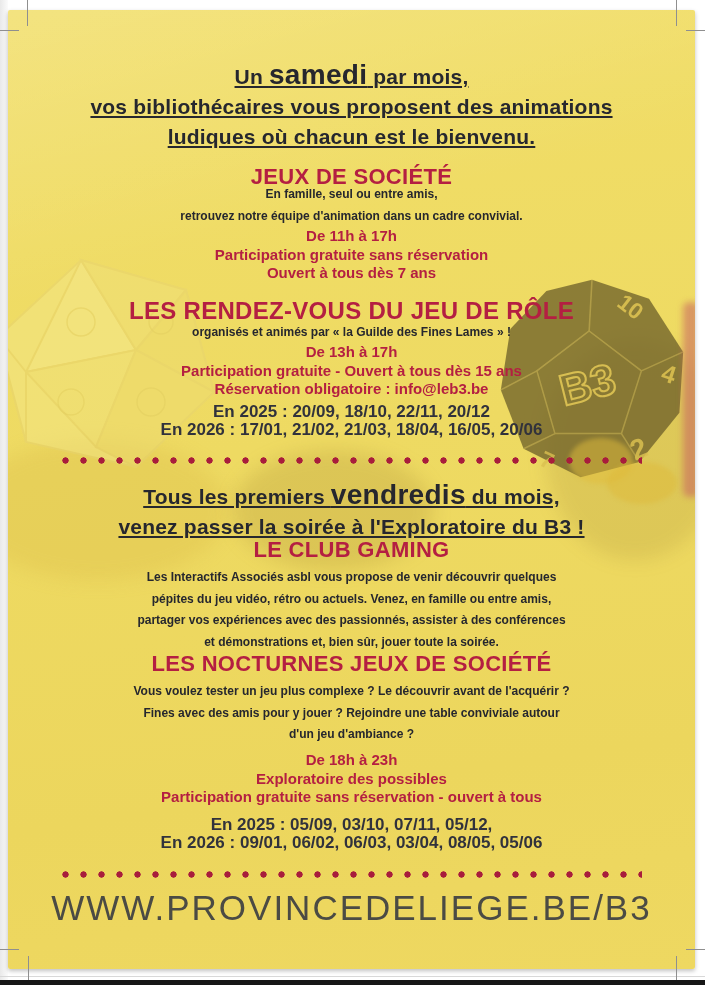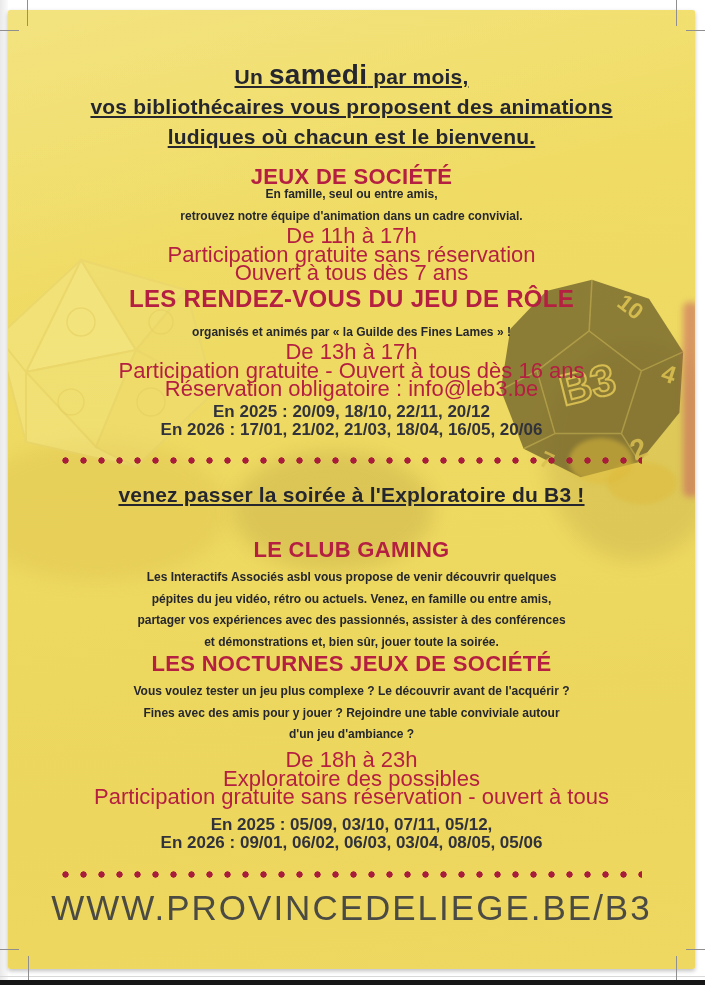--- a/index.html
+++ b/index.html
@@ -67,39 +67,39 @@
   .sec { position:absolute; left:0; right:0; text-align:center; }
 
   .intro { font-size:21px; line-height:30px; font-weight:600; color:#26272e; letter-spacing:.2px;text-decoration:underline; }
   .intro .big { font-size:28px; font-weight:700; letter-spacing:.3px; }
 
   .h-red   { color:#b41f42; font-weight:700; letter-spacing:.3px; }
   .h-small { font-size:22px; line-height:24px; }
   .h-mid   { font-size:24px; line-height:26px; }
 
   .body-text { font-size:12px; line-height:21.5px; font-weight:600; color:#26272e; }
-  .info-red  { font-size:22px; line-height:18.5px; font-weight:400; color:#b41f42; }
+  .info-red  { font-size:15px; line-height:18.5px; font-weight:700; color:#b41f42; }
   .dates     { font-size:17px; line-height:18px; font-weight:700; color:#31323c; }
 
   .dots-row {
     position:absolute; left:54px; width:580px; height:7px;
     background-image:radial-gradient(circle at 3.5px 3.5px, #a81d3c 2.9px, rgba(168,29,60,0) 3.4px);
     background-size:18px 7px; background-repeat:repeat-x;
   }
   .footer-url {
     font-size:35px; line-height:34px; font-weight:400;
     color:#4b4b44; letter-spacing:2px;
   }
 
   
   .s-intro1 { top:50px; }
   .s-h1     { top:155px; }
   .s-body1  { top:174px; }
   .s-info1  { top:217px; }
-  .s-h2     { top:276px; }
+  .s-h2     { top:288px; }
   .s-sub2   { top:312px; }
   .s-info2  { top:333px;text-align:center; }
   .s-dates1 { top:393px; }
   .s-dots1  { top:447px; }
   .s-intro2 { top:470px; }
   .s-h3     { top:528px; }
   .s-body3  { top:557px; }
   .s-h4     { top:642px; }
   .s-body4  { top:671px; }
   .s-info3  { top:741px; }
@@ -191,32 +191,33 @@
       <div>Participation gratuite sans réservation</div>
       <div>Ouvert à tous dès 7 ans</div>
     </div>
 
     <div class="sec h-red h-mid s-h2">LES RENDEZ-VOUS DU JEU DE RÔLE</div>
 
     <div class="sec body-text s-sub2">organisés et animés par « la Guilde des Fines Lames » !</div>
 
     <div class="sec info-red s-info2">
       <div>De 13h à 17h</div>
-      <div>Participation gratuite - Ouvert à tous dès 16 ans</div>
+      <div>Participation gratuite - Ouvert à tous dès 15 ans</div>
       <div>Réservation obligatoire : info@leb3.be</div>
     </div>
 
     <div class="sec dates s-dates1">
       <div>En 2025 : 20/09, 18/10, 22/11, 20/12</div>
       <div>En 2026 : 17/01, 21/02, 21/03, 18/04, 16/05, 20/06</div>
     </div>
 
     <div class="dots-row s-dots1"></div>
 
     <div class="sec intro s-intro2">
+      <div><span>Tous les premiers </span><span class="big">vendredis</span><span> du mois,</span></div>
       <div>venez passer la soirée à l'Exploratoire du B3 !</div>
     </div>
 
     <div class="sec h-red h-small s-h3">LE CLUB GAMING</div>
 
     <div class="sec body-text s-body3">
       <div>Les Interactifs Associés asbl vous propose de venir découvrir quelques</div>
       <div>pépites du jeu vidéo, rétro ou actuels. Venez, en famille ou entre amis,</div>
       <div>partager vos expériences avec des passionnés, assister à des conférences</div>
       <div>et démonstrations et, bien sûr, jouer toute la soirée.</div>

